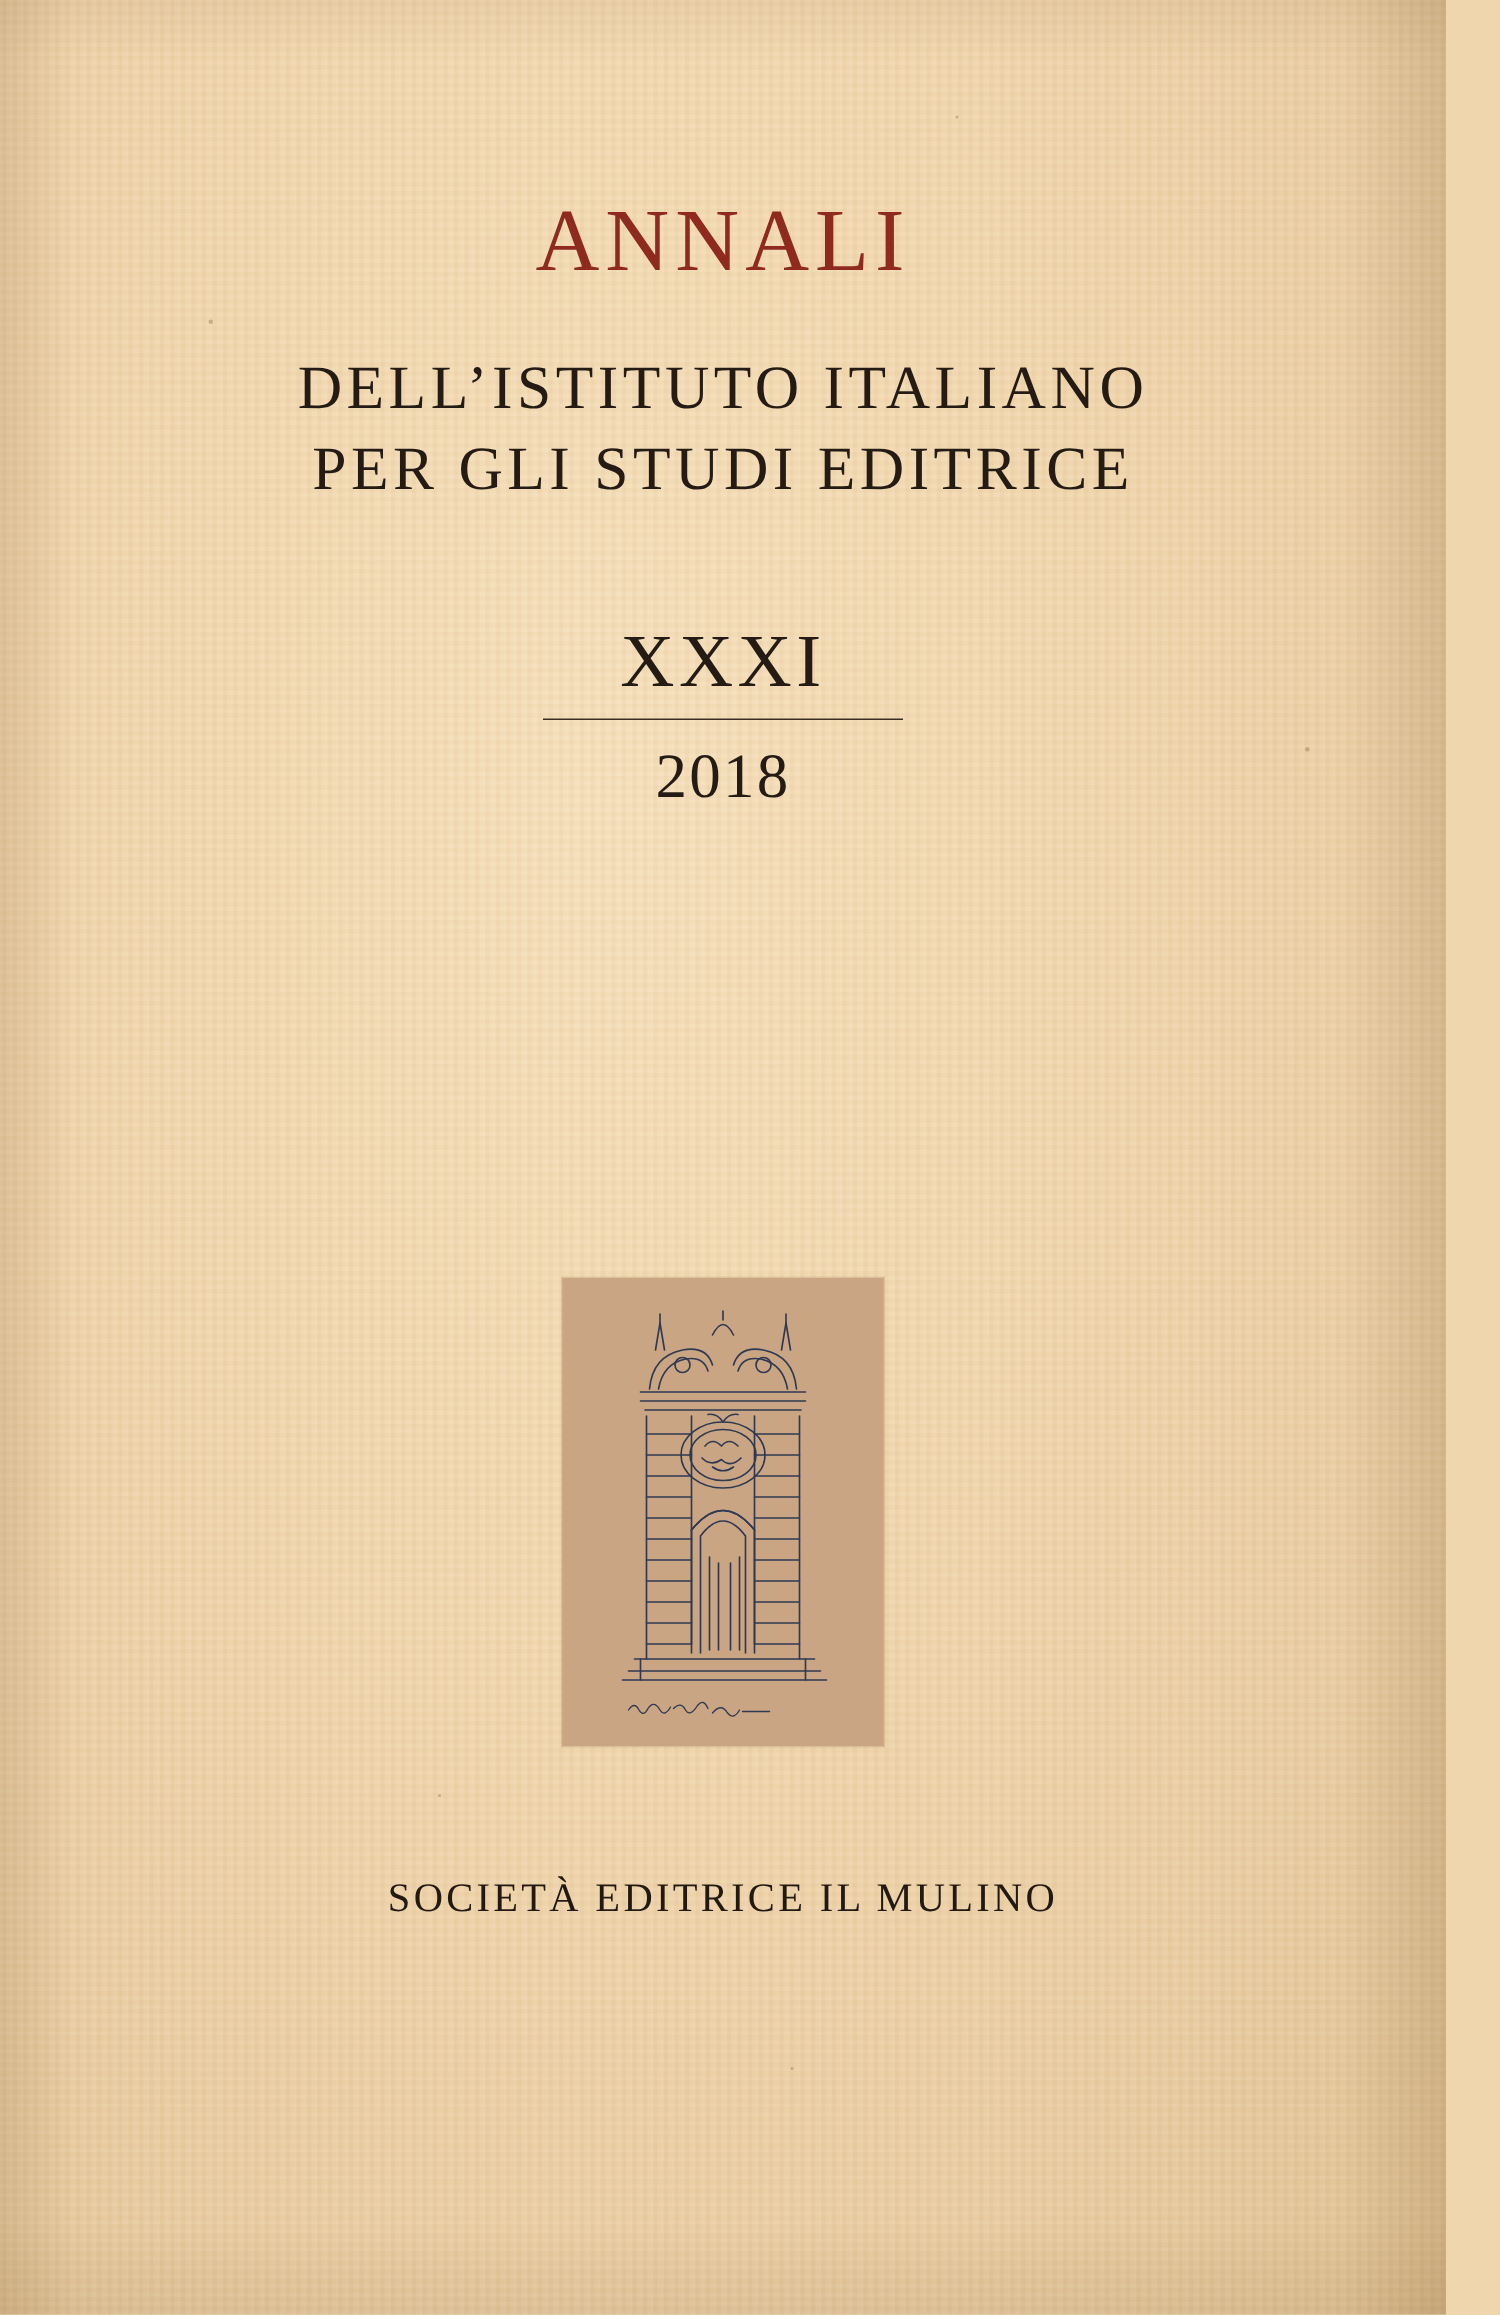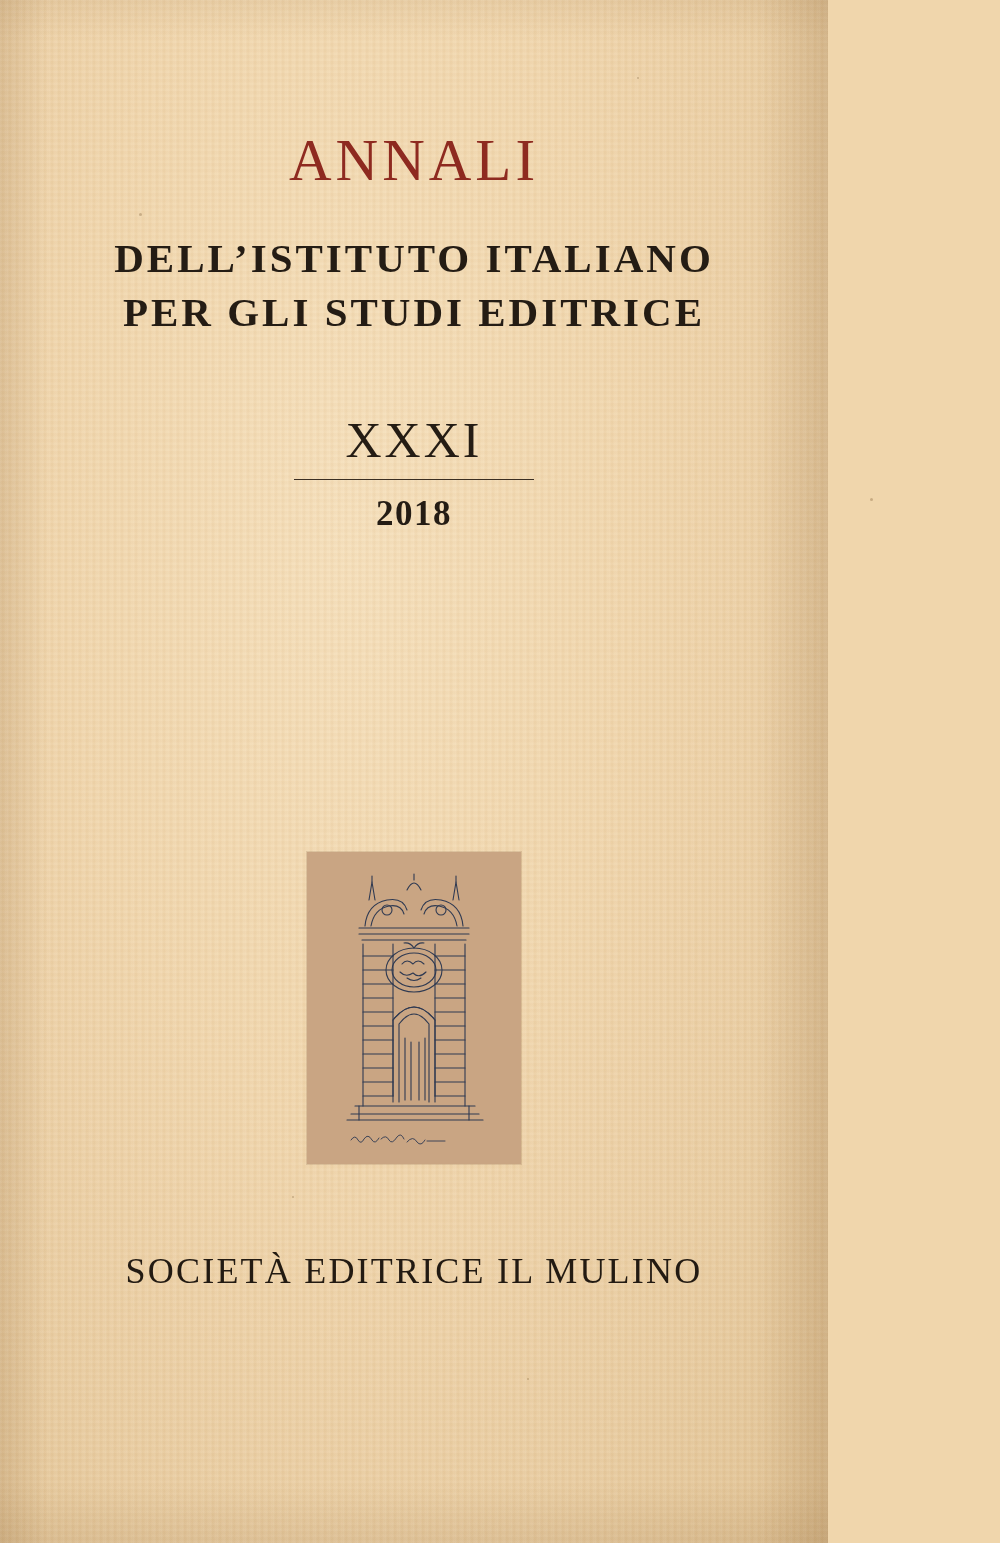--- a/index.html
+++ b/index.html
@@ -9,21 +9,21 @@
   body {
     width: 1000px;
     height: 1543px;
     overflow: hidden;
     background: #f0d6ac;
     font-family: "Liberation Serif", serif;
   }
 
   .cover {
     position: relative;
-    width: 828px;
+    width: 964px;
     height: 1543px;
     box-sizing: border-box;
     background:
       
       repeating-linear-gradient(
         90deg,
         rgba(255,255,255,0.055) 0px,
         rgba(255,255,255,0.055) 1px,
         rgba(170,120,60,0.045) 2px,
         rgba(170,120,60,0.045) 4px,
@@ -71,41 +71,39 @@
   .subtitle {
     margin-top: 38px;
     color: #241c14;
     font-size: 41px;
     letter-spacing: 3.0px;
     line-height: 1.32;
     font-weight: 400;
   }
   .subtitle .line {
     display: block;
-    font-weight: bold;
   }
 
   .volume {
     margin-top: 72px;
     color: #241c14;
     font-size: 50px;
     letter-spacing: 3px;
   }
   .rule {
     width: 240px;
     height: 1px;
     background: #3a2e22;
     margin: 10px auto 0 auto;
   }
   .year {
     margin-top: 14px;
     color: #241c14;
-    font-size: 35px;
+    font-size: 42px;
     letter-spacing: 1.5px;
-    font-weight: bold;
   }
 
   .emblem-wrap {
     position: absolute;
     left: 50%;
     transform: translateX(-50%);
     top: 852px;
     width: 214px;
     height: 312px;
     background: #c9a583;
@@ -117,21 +115,21 @@
     height: 100%;
   }
 
   .publisher {
     position: absolute;
     left: 0;
     right: 0;
     top: 1250px;
     text-align: center;
     color: #221a12;
-    font-size: 36px;
+    font-size: 27px;
     letter-spacing: 2.2px;
   }
 
   .speck {
     position: absolute;
     width: 3px;
     height: 3px;
     border-radius: 50%;
     background: rgba(110,75,35,0.30);
   }

